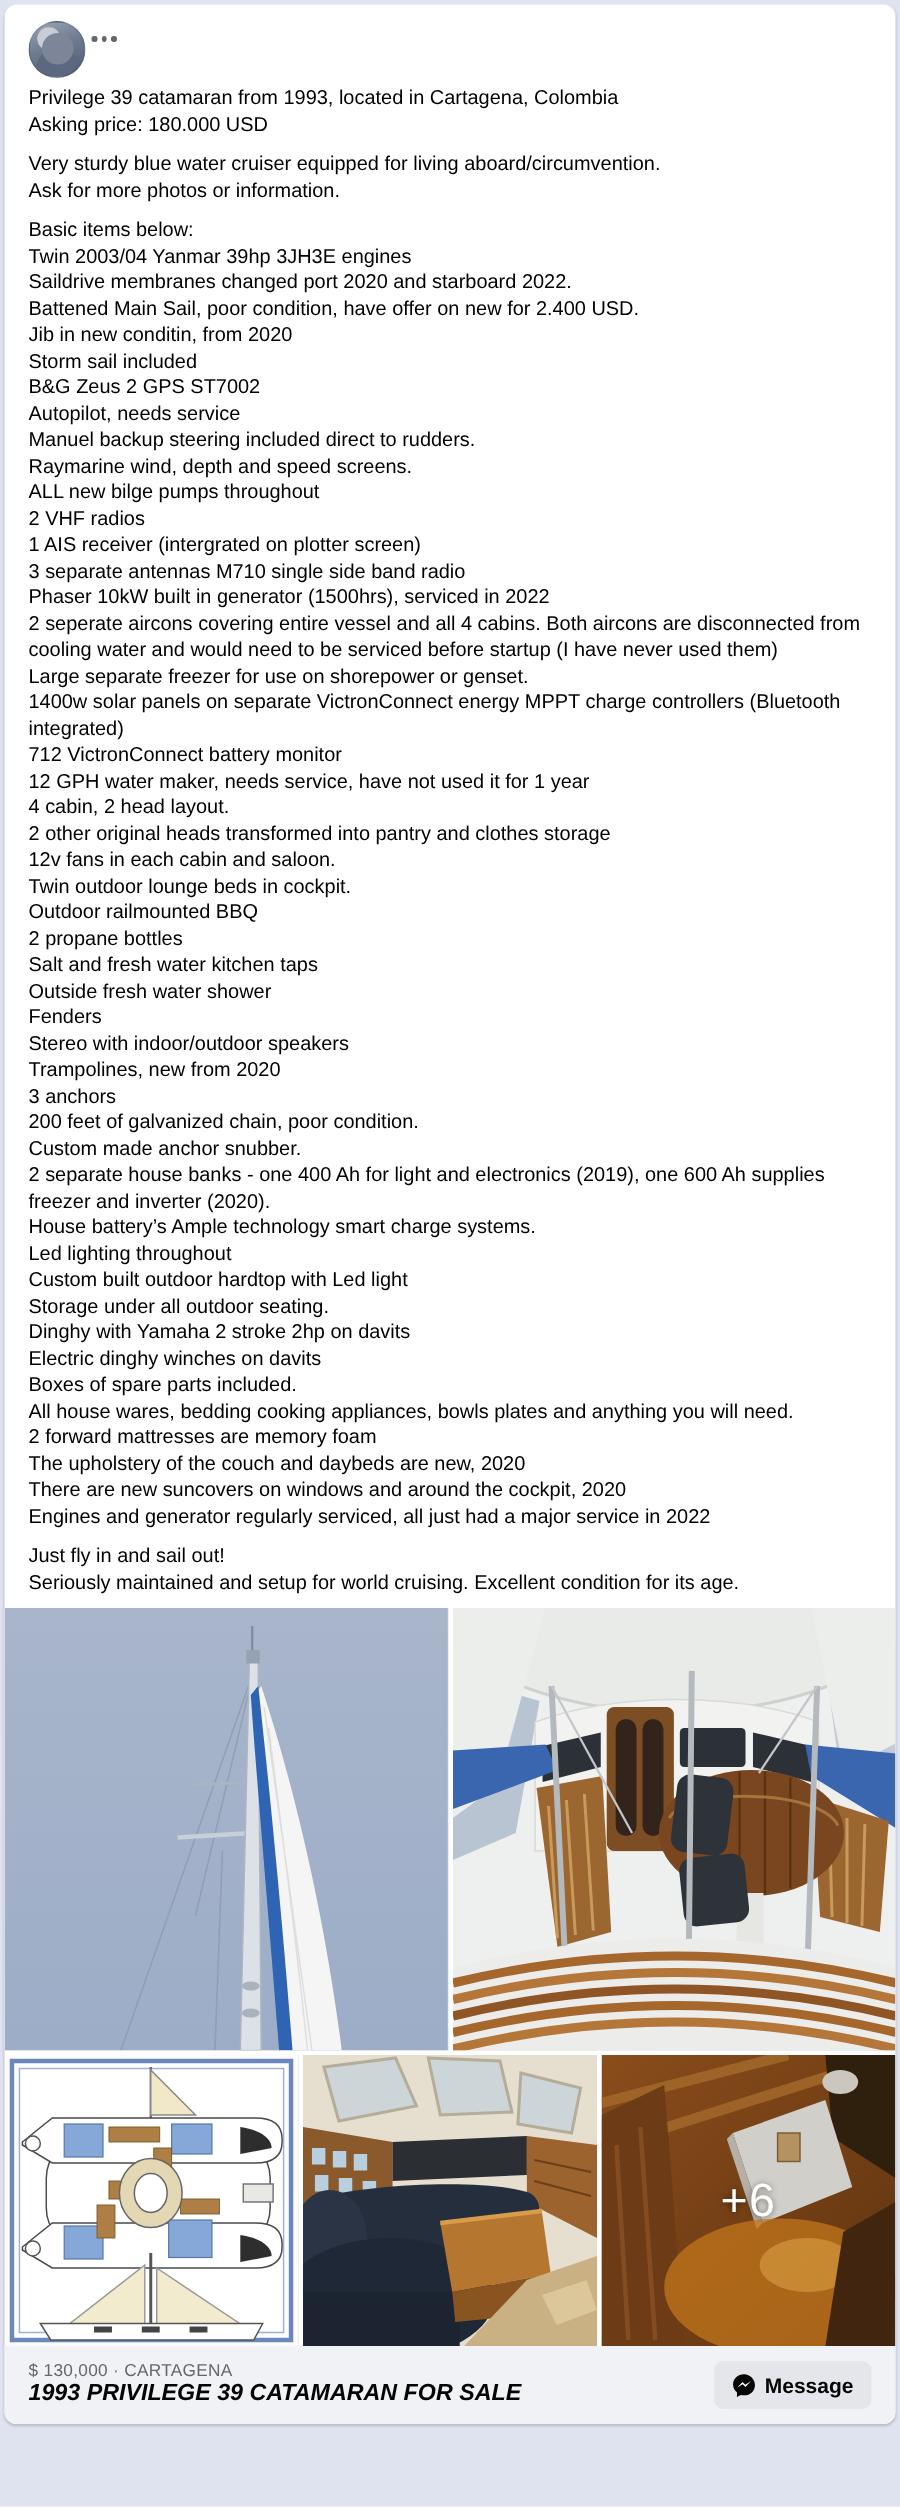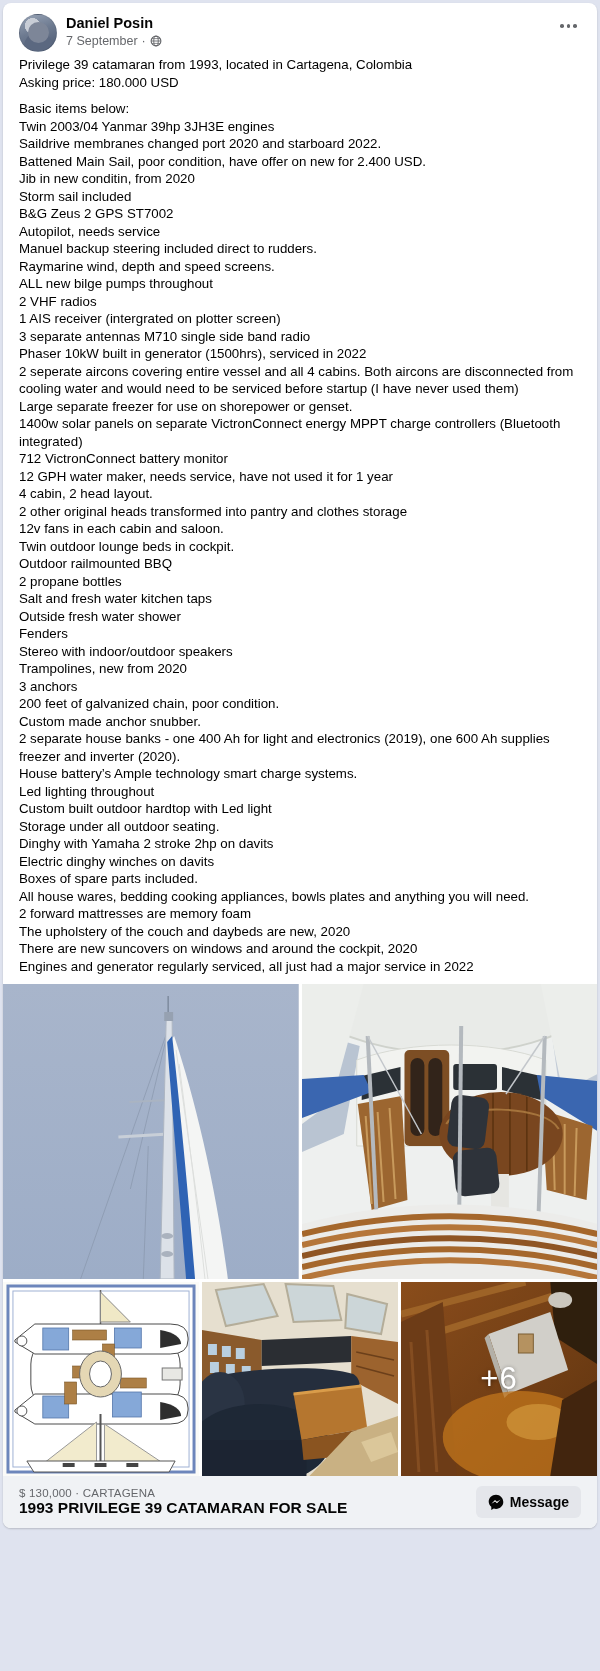--- a/index.html
+++ b/index.html
@@ -51,62 +51,48 @@
     color: #ffffff; font-size: 31px; font-weight: 400; letter-spacing: 1px;
     background: rgba(0,0,0,.10); text-shadow: 0 1px 4px rgba(0,0,0,.45);
   }
   
   .attachment {
     background: #f0f2f5; padding: 10px 16px; display: flex; align-items: center;
     justify-content: space-between; gap: 12px;
   }
   .attach-left { min-width: 0; }
   .attach-price { color: #65676b; font-size: 11.5px; letter-spacing: .2px; }
-  .attach-title { color: #050505; font-size: 15.5px; font-weight: 700; margin-top: 0; white-space: nowrap; }
+  .attach-title { color: #050505; font-size: 15.5px; font-weight: 700; margin-top: 0; white-space: nowrap; font-style: italic; }
   .message-btn {
     display: flex; align-items: center; gap: 6px; flex: 0 0 auto;
     background: #e4e6eb; border: none; border-radius: 6px;
     padding: 8px 12px; font-family: inherit; font-size: 14px; font-weight: 600; color: #050505;
     cursor: pointer;
   }
   .message-btn svg { width: 16px; height: 16px; display: block; }
 </style>
 </head>
 <body>
 
 <div class="card">
 
   <div class="post-header">
     <div class="avatar"></div>
-    <div class="header-info">
-      <div class="author-name">Daniel Posin</div>
-      <div class="post-meta">
-        <span>7 September</span>
-        <span>·</span>
-        <span class="globe">
-          <svg viewBox="0 0 16 16">
-              <circle cx="8" cy="8" r="6.5" fill="none" stroke="#65676b" stroke-width="1.5"></circle>
-              <ellipse cx="8" cy="8" rx="3" ry="6.5" fill="none" stroke="#65676b" stroke-width="1.2"></ellipse>
-              <line x1="1.5" y1="8" x2="14.5" y2="8" stroke="#65676b" stroke-width="1.2"></line>
-              <line x1="2.5" y1="4.8" x2="13.5" y2="4.8" stroke="#65676b" stroke-width="1"></line>
-              <line x1="2.5" y1="11.2" x2="13.5" y2="11.2" stroke="#65676b" stroke-width="1"></line>
-            </svg>
-        </span>
-      </div>
-    </div>
     <div class="options-btn">
         <i></i>
         <i></i>
         <i></i>
       </div>
   </div>
 
   <div class="post-text">
     <p>Privilege 39 catamaran from 1993, located in Cartagena, Colombia
 Asking price: 180.000 USD</p>
+    <p>Very sturdy blue water cruiser equipped for living aboard/circumvention.
+Ask for more photos or information.</p>
     <p>Basic items below:
 Twin 2003/04 Yanmar 39hp 3JH3E engines
 Saildrive membranes changed port 2020 and starboard 2022.
 Battened Main Sail, poor condition, have offer on new for 2.400 USD.
 Jib in new conditin, from 2020
 Storm sail included
 B&amp;G Zeus 2 GPS ST7002
 Autopilot, needs service
 Manuel backup steering included direct to rudders.
 Raymarine wind, depth and speed screens.
@@ -140,20 +126,22 @@
 Custom built outdoor hardtop with Led light
 Storage under all outdoor seating.
 Dinghy with Yamaha 2 stroke 2hp on davits
 Electric dinghy winches on davits
 Boxes of spare parts included.
 All house wares, bedding cooking appliances, bowls plates and anything you will need.
 2 forward mattresses are memory foam
 The upholstery of the couch and daybeds are new, 2020
 There are new suncovers on windows and around the cockpit, 2020
 Engines and generator regularly serviced, all just had a major service in 2022</p>
+    <p>Just fly in and sail out!
+Seriously maintained and setup for world cruising. Excellent condition for its age.</p>
   </div>
 
   <div class="gallery">
     <div class="g-row1">
 
       <div class="photo">
         <svg viewBox="0 0 297 295" preserveAspectRatio="none">
           <defs>
             <linearGradient id="sky1" x1="0" y1="0" x2="0" y2="1">
               <stop offset="0" stop-color="#a8b5cb"></stop>

